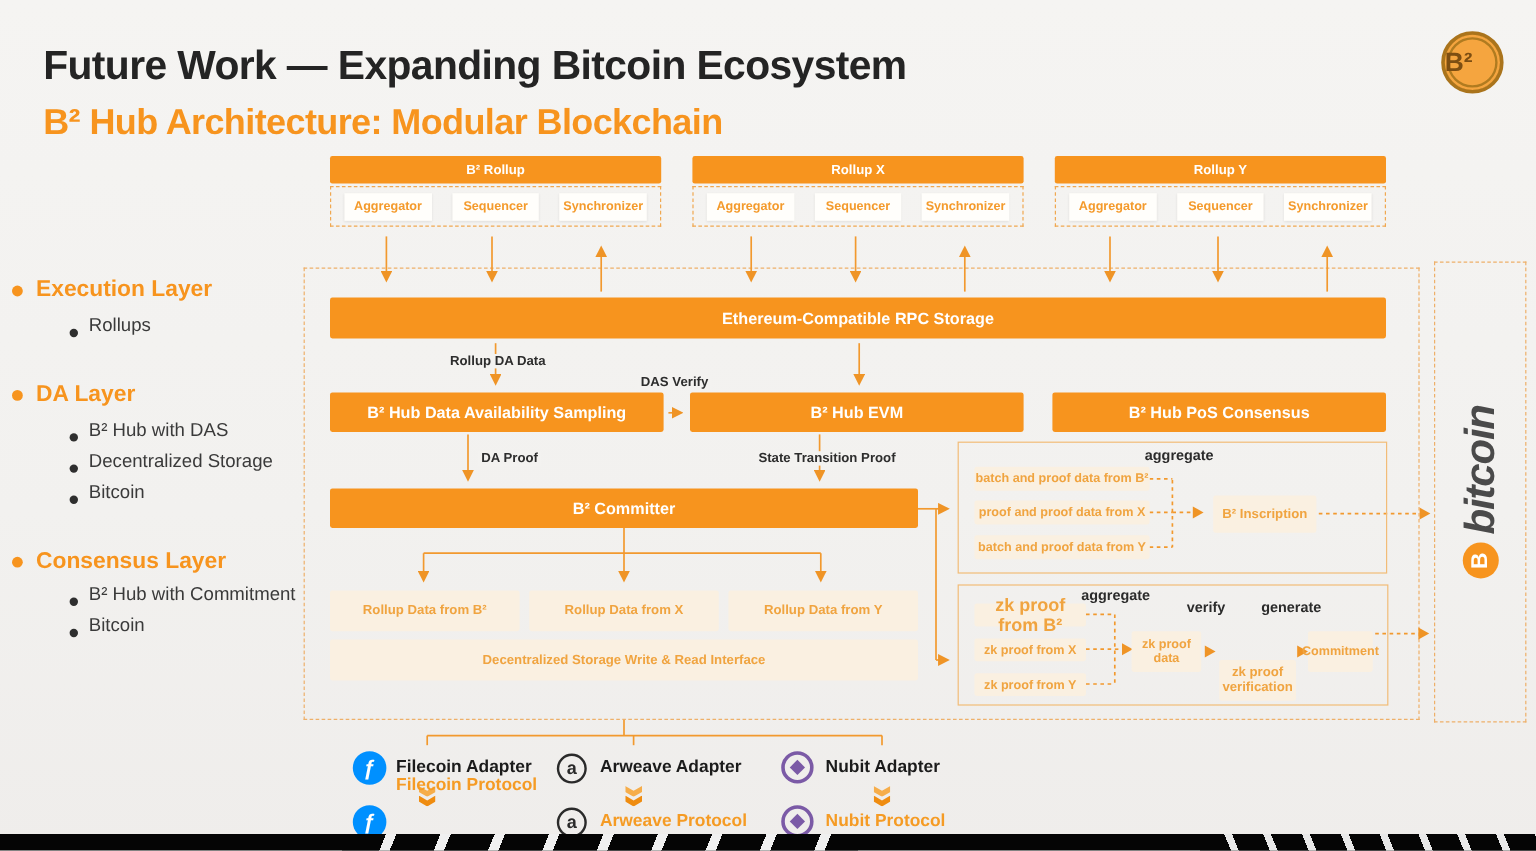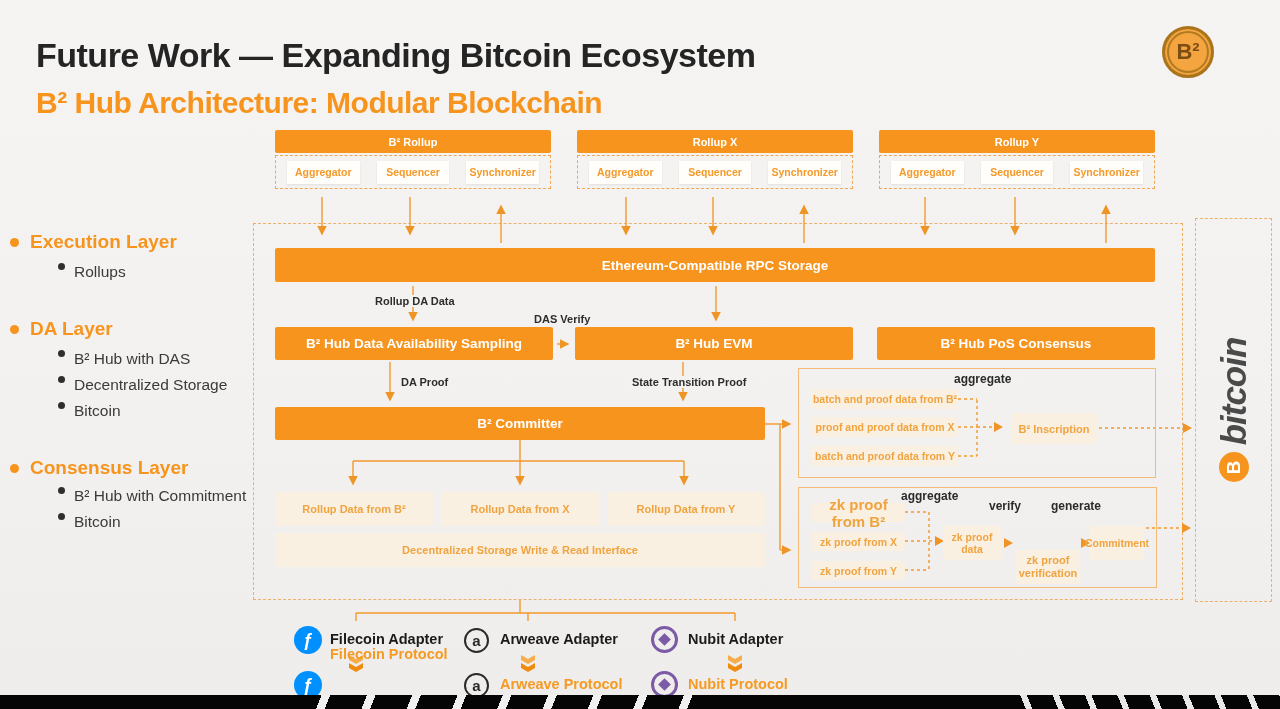--- a/index.html
+++ b/index.html
@@ -11,21 +11,21 @@
   .title{position:absolute;left:36px;top:36px;font-size:34px;font-weight:bold;color:#242424;letter-spacing:-0.5px}
   .subtitle{position:absolute;left:36px;top:86px;font-size:30px;font-weight:bold;color:#f7941e;letter-spacing:-0.5px}
   .bar{position:absolute;background:#f7941e;color:#fff;font-weight:bold;display:flex;align-items:center;justify-content:center;border-radius:2px;text-align:center}
   .pale{position:absolute;background:#faf0e1;color:#f0a440;font-weight:bold;display:flex;align-items:center;justify-content:center;border-radius:2px;text-align:center}
   .dashedbox{position:absolute;border:1px dashed #eeb069}
   .solidbox{position:absolute;border:1px solid #f2bc77}
   .lbl{position:absolute;color:#2d2d2d;font-size:11px;font-weight:bold;white-space:nowrap;background:#f3f2f0;padding:0 3px}
   .biglbl{position:absolute;color:#2b2b2b;font-size:12px;font-weight:bold;white-space:nowrap}
   .sb-head{position:absolute;display:flex;align-items:center;gap:11px;color:#f7941e;font-weight:bold;font-size:19px}
   .sb-head .dot{width:9px;height:9px;border-radius:50%;background:#f7941e;flex:none}
-  .sb-item{position:absolute;display:flex;align-items:flex-start;gap:9px;color:#3a3a3a;font-size:15.5px}
+  .sb-item{position:absolute;display:flex;align-items:flex-end;gap:9px;color:#3a3a3a;font-size:15.5px}
   .sb-item .dot{width:7px;height:7px;border-radius:50%;background:#2e2e2e;flex:none}
   .rgroup{position:absolute;top:130px;width:276px}
   .rg-bar{height:23px;background:#f7941e;color:#fff;font-size:11px;font-weight:bold;display:flex;align-items:center;justify-content:center;border-radius:2px}
   .rg-row{margin-top:2px;height:34px;border:1px dashed #f0a850;display:flex;align-items:center;padding:0 11px;gap:17px}
   .rg-comp{flex:1;height:23px;background:#fffefb;color:#f49a2b;font-size:10.5px;font-weight:bold;display:flex;align-items:center;justify-content:center;box-shadow:0 1px 2px rgba(0,0,0,.08)}
   .ic{position:absolute;width:28px;height:28px;border-radius:50%;display:flex;align-items:center;justify-content:center;font-weight:bold}
   .ic-nubit{position:absolute;width:27px;height:27px;border:3px solid #7b5aa6;border-radius:50%;display:flex;align-items:center;justify-content:center}
   .ic-nubit i{width:9px;height:9px;background:#7b5aa6;transform:rotate(45deg)}
   .alabel{position:absolute;font-size:14.5px;font-weight:bold;color:#1b1b1b;white-space:nowrap}
   .plabel{position:absolute;font-size:14.5px;font-weight:bold;color:#f59b24;white-space:nowrap}
@@ -35,21 +35,21 @@
   .chev i:last-child{top:8px;background:#ef8c10}
   svg.wires{position:absolute;left:0;top:0}
 </style>
 </head>
 <body>
 
 <div class="canvas">
 
   <div class="title">Future Work — Expanding Bitcoin Ecosystem</div>
   <div class="subtitle">B² Hub Architecture: Modular Blockchain</div>
-  <div class="abs" style="left:1162px;top:26px;width:52px;height:52px;border-radius:50%;background:#f5a53f;border:3px solid #aa741c;box-shadow:inset 0 0 0 2px #f5a53f,inset 0 0 0 4px #b07b20;display:flex;align-items:center;justify-content:center">
+  <div class="abs" style="left:1201px;top:26px;width:52px;height:52px;border-radius:50%;background:#f5a53f;border:3px solid #aa741c;box-shadow:inset 0 0 0 2px #f5a53f,inset 0 0 0 4px #b07b20;display:flex;align-items:center;">
     <span style="font-weight:bold;font-size:22px;color:#7d4e12">B²</span>
   </div>
 
   <div class="sb-head" style="left:10px;top:231px">
       <span class="dot"></span>
       <span>Execution Layer</span>
     </div>
   <div class="sb-item" style="left:58px;top:263px">
       <span class="dot"></span>
       <span>Rollups</span>

